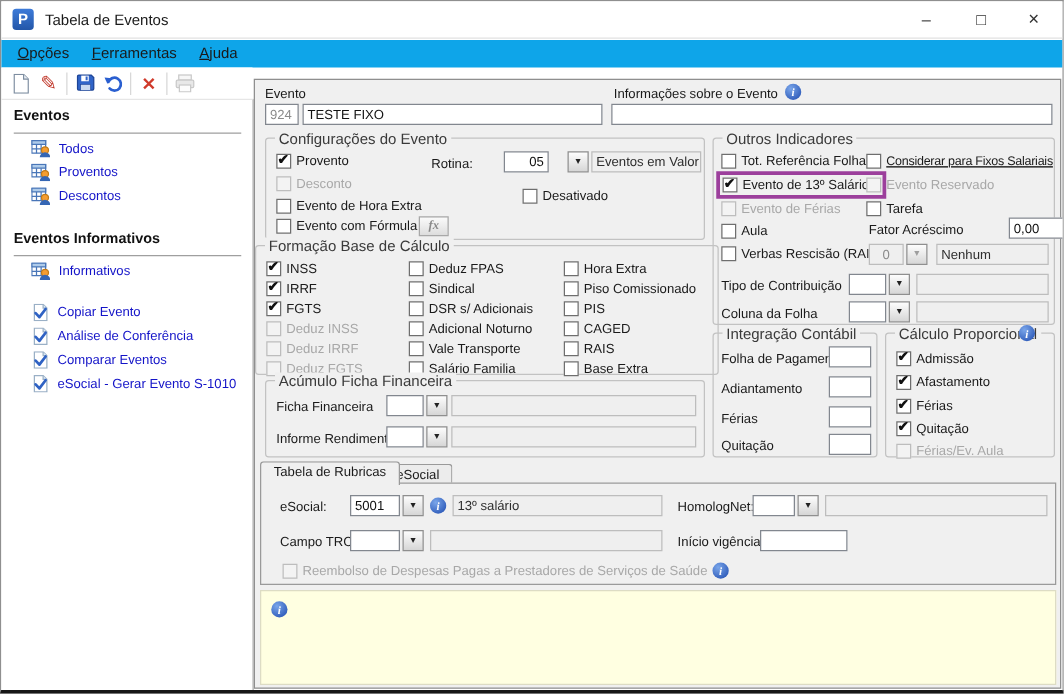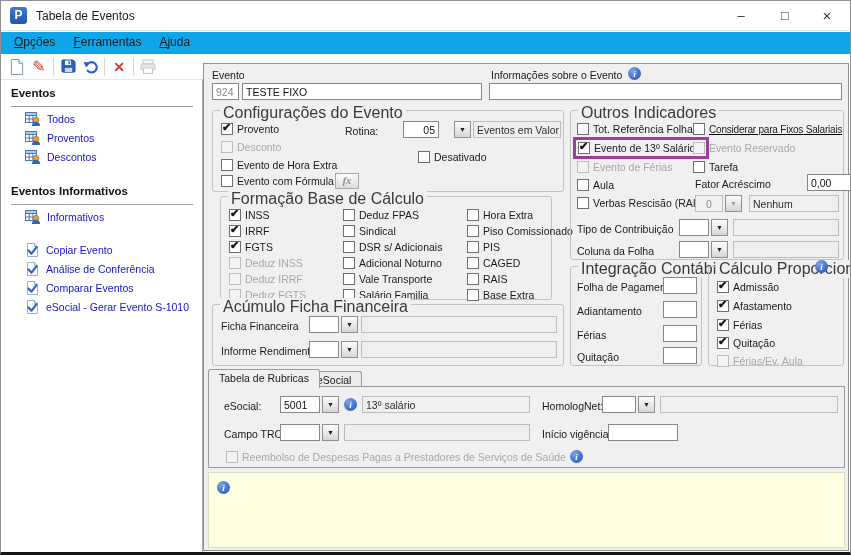--- a/index.html
+++ b/index.html
@@ -44,21 +44,21 @@
         white-space:nowrap; overflow:hidden; }
   .tf.dis { background:#efefef; border-color:#bdbdbd; color:#2e2e2e; }
   .tf.gray { color:#8b8b8b; }
   .tf.right { text-align:left;margin-left:28px; }
   .dbtn { position:absolute; width:17px; height:17px; background:linear-gradient(#fdfdfd,#d6d6d6);
           border:1px solid #8f8f8f; display:flex; align-items:center; justify-content:center; }
   .dbtn::after { content:"▼"; font-size:7px; color:#222; }
   .dbtn.dis::after { color:#9e9e9e; }
   .grp { position:absolute; border:1px solid #c2c2c2; border-radius:3px; }
   .gt { position:absolute; top:-7px; left:7px; background:#f0f0f0; padding:0 3px;
-        font-size:16px; color:#3a3a3a; white-space:nowrap; }
+        font-size:12px; color:#3a3a3a; white-space:nowrap; }
   .cb { position:absolute; display:flex; align-items:center; gap:4px; white-space:nowrap; }
   .cb .box { width:12px; height:12px; background:#fff; border:1px solid #6e6e6e; flex:none; position:relative; }
   .cb .lbl { font-size:10.5px; color:#1a1a1a; }
   .cb.checked .box::after { content:"✔"; position:absolute; left:0; top:-3px;
                             font-size:11px; font-weight:bold; color:#111; }
   .cb.disabled .box { background:#f3f3f3; border-color:#bdbdbd; }
   .cb.disabled .lbl { color:#a8a8a8; }
   .cb .lbl.tight { font-size:10px; letter-spacing:-0.2px; }
   .info { width:13px; height:13px; border-radius:50%; flex:none;
           background:radial-gradient(circle at 35% 30%, #7aa6ea, #1c49ae);
@@ -254,21 +254,21 @@
       <span class="lab" style="left:132px;top:14px;">Rotina:</span>
       <span class="tf" style="left:190px;top:10px;width:36px;text-align:right;">05</span>
       <span class="dbtn" style="left:241px;top:10px;"></span>
       <span class="tf dis" style="left:260px;top:10px;width:88px;">Eventos em Valor</span>
       <div class="cb" style="left:205px;top:40px;">
           <span class="box"></span>
           <span class="lbl">Desativado</span>
         </div>
     </div>
 
-    <div class="grp" style="left:16px;top:132px;width:332px;height:104px;">
+    <div class="grp" style="left:0;top:132px;width:371px;height:104px;">
       <span class="gt">Formação Base de Cálculo</span>
       <div class="cb checked" style="left:8px;top:12px;">
           <span class="box"></span>
           <span class="lbl">INSS</span>
         </div>
       <div class="cb checked" style="left:8px;top:28px;">
           <span class="box"></span>
           <span class="lbl">IRRF</span>
         </div>
       <div class="cb checked" style="left:8px;top:44px;">

